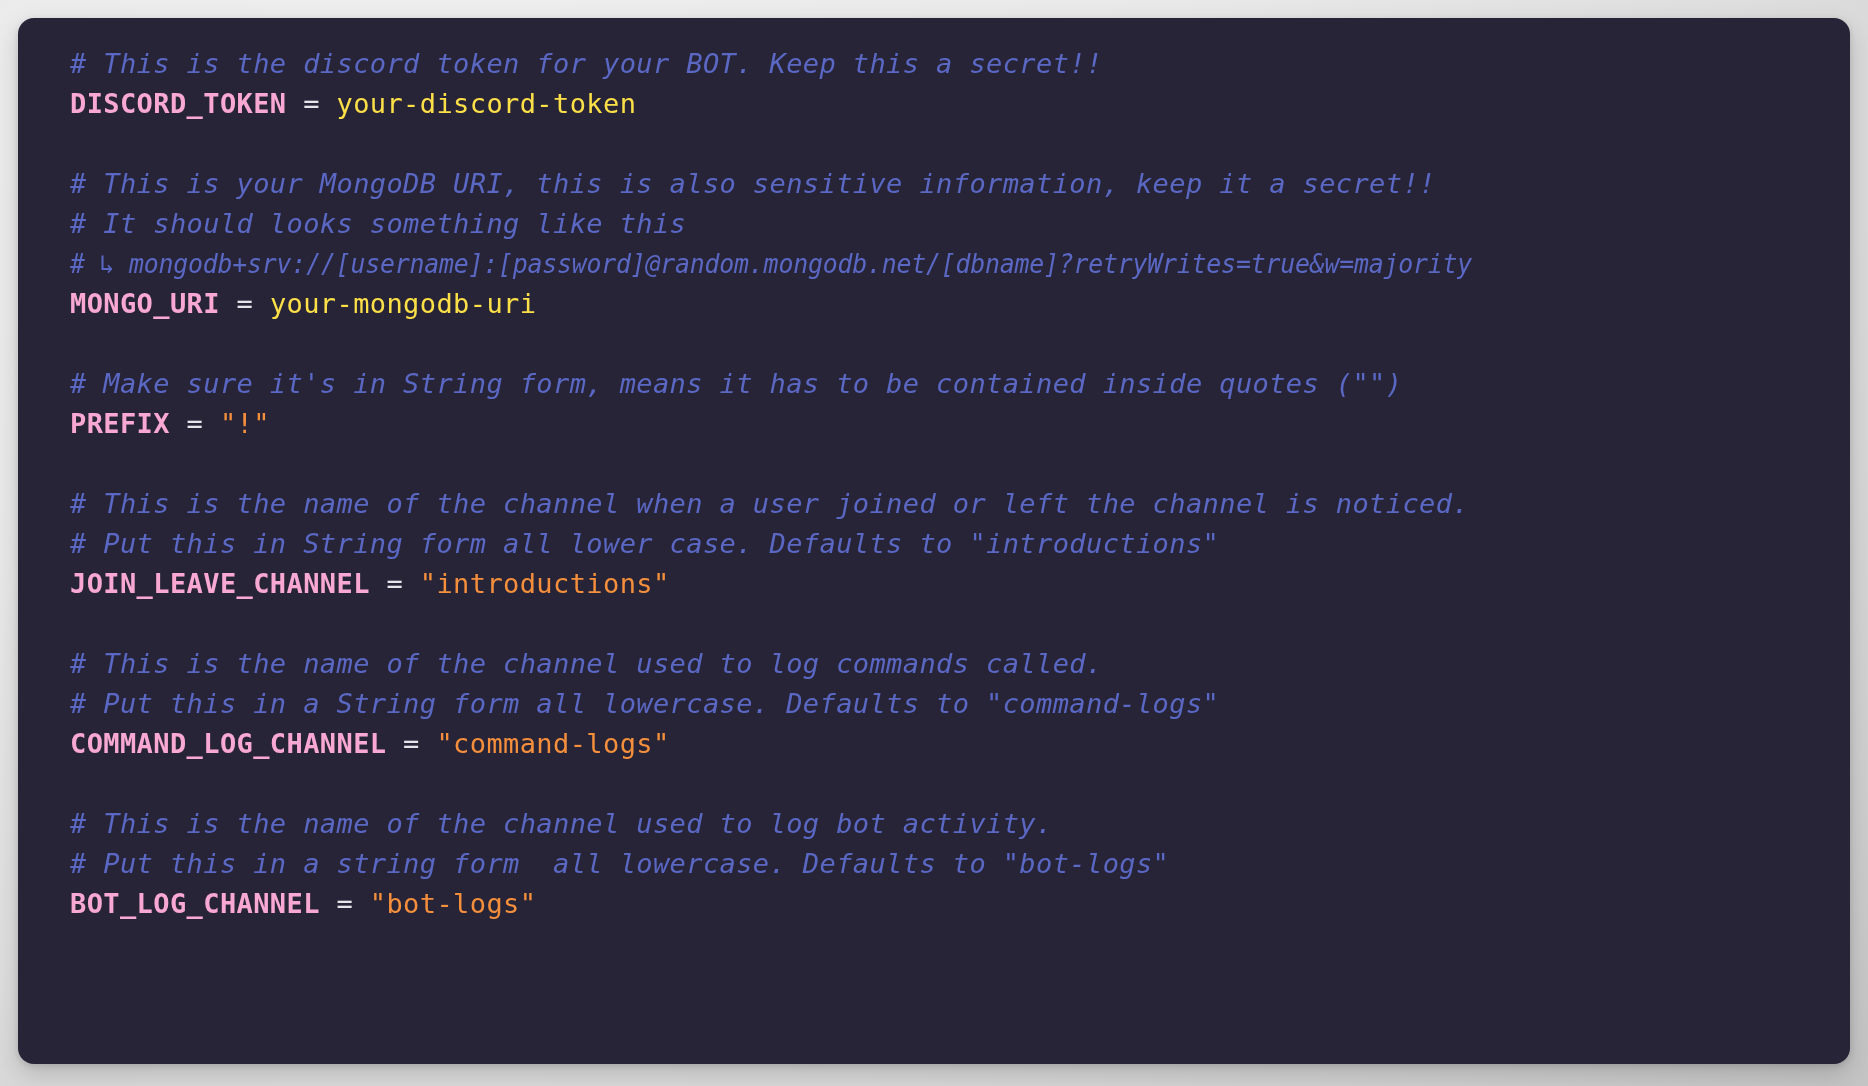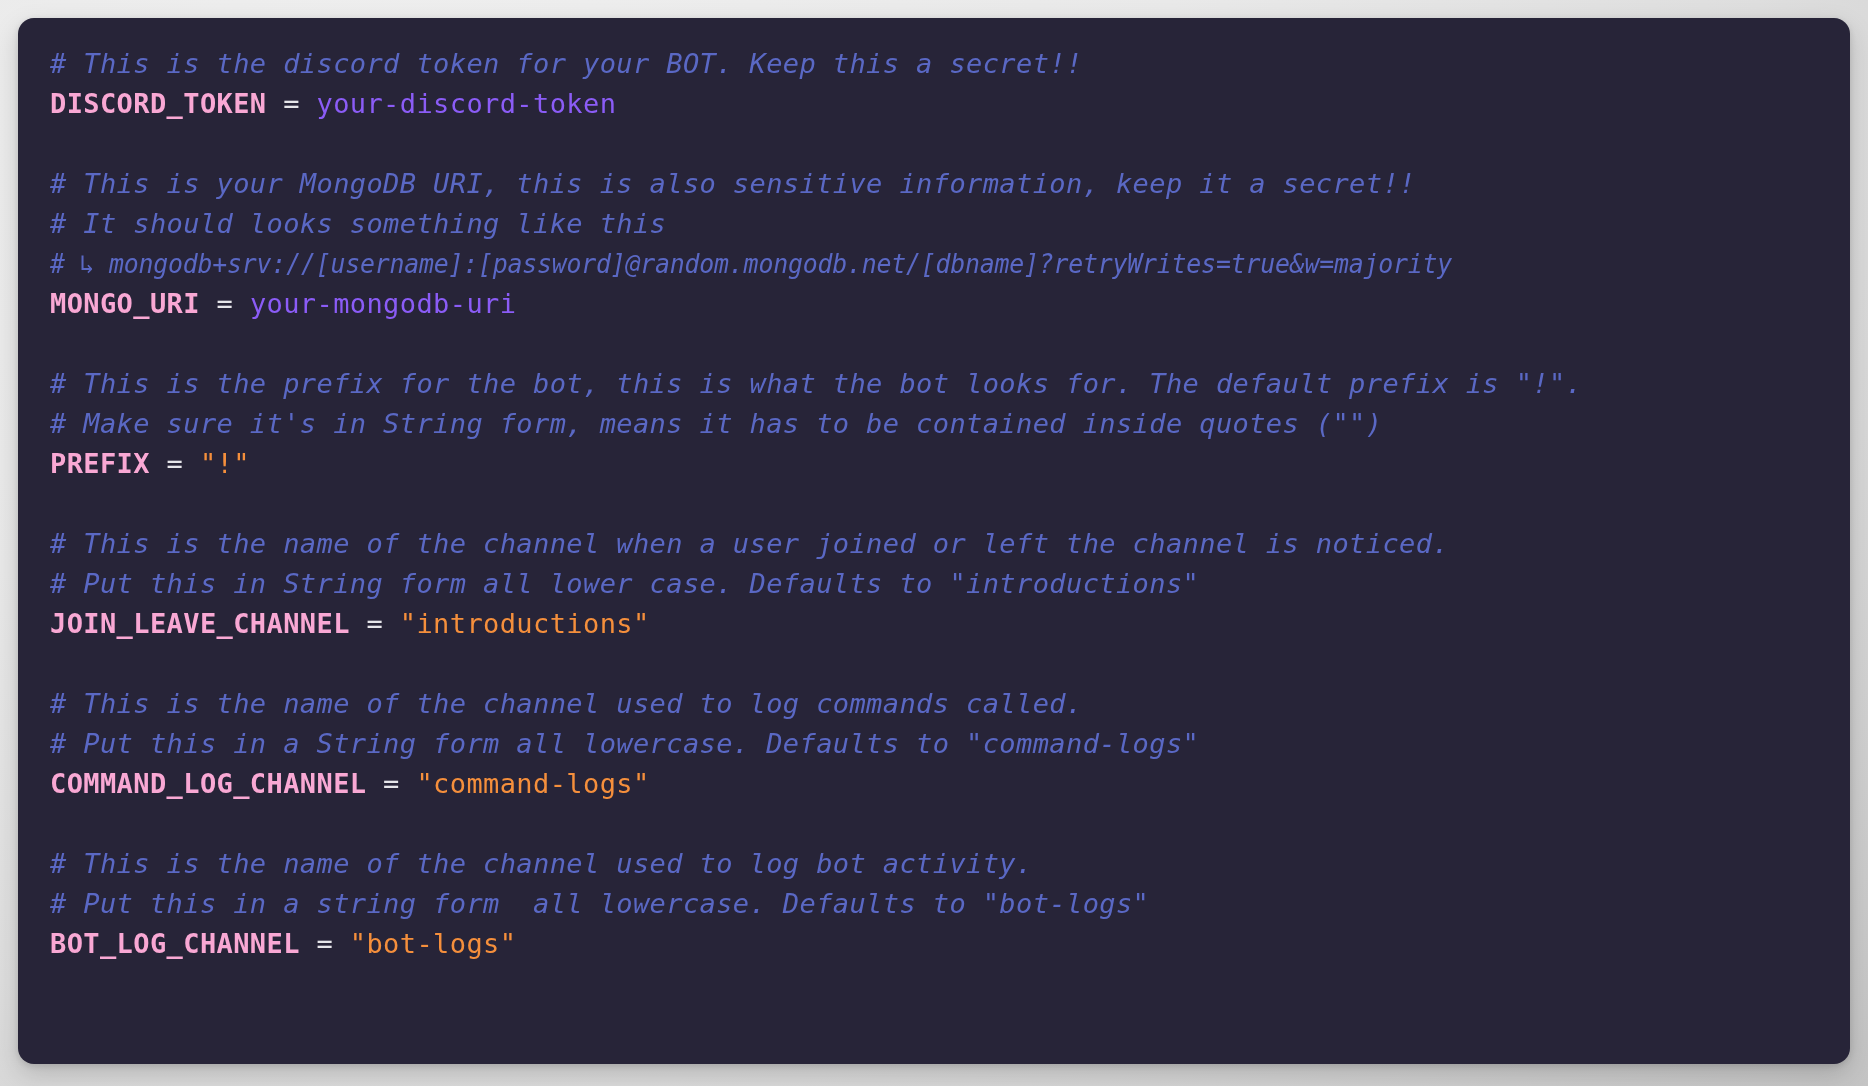--- a/index.html
+++ b/index.html
@@ -35,21 +35,21 @@
     border-radius: 16px;
     box-shadow: 0 10px 26px rgba(0,0,0,0.17),
                 0 2px 6px rgba(0,0,0,0.12);
     overflow: hidden;
   }
 
   #code-body {
     position: absolute;
     left: 0;
     top: 0;
-    padding: 26px 20px 20px 32px;
+    padding: 26px 20px 20px 52px;
     width: 100%;
   }
 
   .code-line {
     height: 40px;
     line-height: 40px;
     white-space: pre;
     font-size: 27px;
     letter-spacing: 0.4px;
   }
@@ -75,42 +75,41 @@
   .tok-key {
     color: #f9a8d4;
     font-weight: 600;
   }
 
   .tok-op {
     color: #e6e6ea;
   }
 
   .tok-plain {
-    color: #8b5cf6;
+    color: #fde047;
   }
 
   .tok-string {
     color: #f58f3c;
   }
 </style>
 </head>
 <body>
 
 <div id="page-root">
   <div id="code-card">
     <div id="code-body">
         <div class="code-line"><span class="tok-comment"># This is the discord token for your BOT. Keep this a secret!!</span></div>
         <div class="code-line"><span class="tok-key">DISCORD_TOKEN</span><span> </span><span class="tok-op">=</span><span> </span><span class="tok-plain">your-discord-token</span></div>
         <div class="code-line blank">&nbsp;</div>
         <div class="code-line"><span class="tok-comment"># This is your MongoDB URI, this is also sensitive information, keep it a secret!!</span></div>
         <div class="code-line"><span class="tok-comment"># It should looks something like this</span></div>
         <div class="code-line long"><span class="tok-comment"># ↳ mongodb+srv://[username]:[password]@random.mongodb.net/[dbname]?retryWrites=true&amp;w=majority</span></div>
         <div class="code-line"><span class="tok-key">MONGO_URI</span><span> </span><span class="tok-op">=</span><span> </span><span class="tok-plain">your-mongodb-uri</span></div>
         <div class="code-line blank">&nbsp;</div>
-        <div class="code-line"><span class="tok-comment"># This is the prefix for the bot, this is what the bot looks for. The default prefix is "!".</span></div>
         <div class="code-line"><span class="tok-comment"># Make sure it's in String form, means it has to be contained inside quotes ("")</span></div>
         <div class="code-line"><span class="tok-key">PREFIX</span><span> </span><span class="tok-op">=</span><span> </span><span class="tok-string">"!"</span></div>
         <div class="code-line blank">&nbsp;</div>
         <div class="code-line"><span class="tok-comment"># This is the name of the channel when a user joined or left the channel is noticed.</span></div>
         <div class="code-line"><span class="tok-comment"># Put this in String form all lower case. Defaults to "introductions"</span></div>
         <div class="code-line"><span class="tok-key">JOIN_LEAVE_CHANNEL</span><span> </span><span class="tok-op">=</span><span> </span><span class="tok-string">"introductions"</span></div>
         <div class="code-line blank">&nbsp;</div>
         <div class="code-line"><span class="tok-comment"># This is the name of the channel used to log commands called.</span></div>
         <div class="code-line"><span class="tok-comment"># Put this in a String form all lowercase. Defaults to "command-logs"</span></div>
         <div class="code-line"><span class="tok-key">COMMAND_LOG_CHANNEL</span><span> </span><span class="tok-op">=</span><span> </span><span class="tok-string">"command-logs"</span></div>

